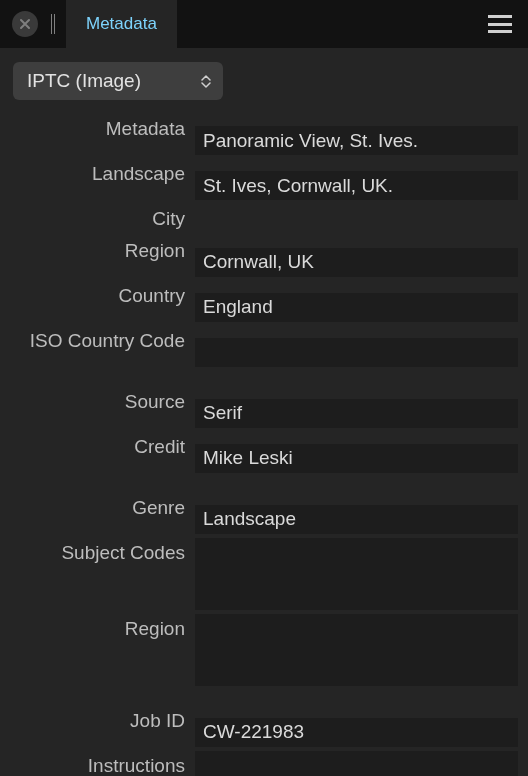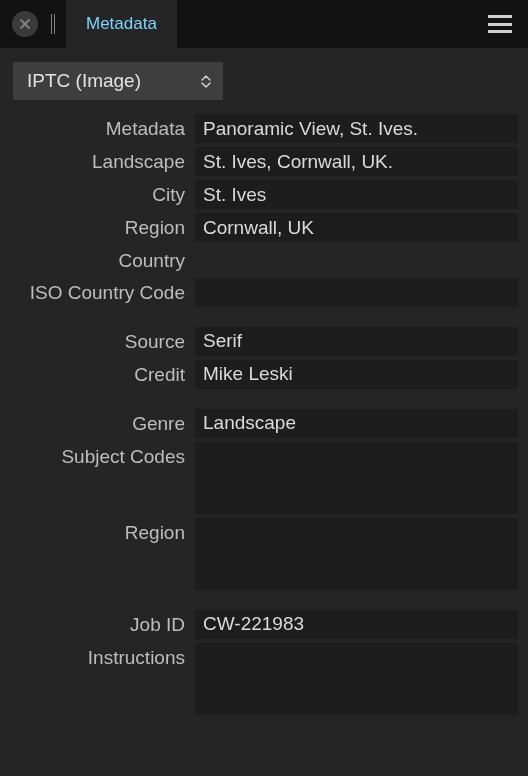--- a/index.html
+++ b/index.html
@@ -74,21 +74,21 @@
       background: #d0d0d0;
     }
     .panel-body {
       padding: 14px 10px 10px 10px;
     }
     .dropdown {
       margin-left: 3px;
       display: inline-flex;
       align-items: center;
       background: #3e3e3e;
-      border-radius: 1px;
+      border-radius: 6px;
       height: 38px;
       padding: 0 12px 0 14px;
       width: 210px;
       justify-content: space-between;
       margin-bottom: 14px;
     }
     .dropdown .label {
       color: #e2e2e2;
       font-size: 19px;
     }
@@ -120,20 +120,21 @@
       flex: 1;
       background: #1d1d1d;
       color: #dadada;
       font-size: 19px;
       border: none;
       padding: 3px 8px;
       height: 29px;
       line-height: 23px;
       font-family: inherit;
       outline: none;
+      margin-top: 12px;
     }
     .field-textarea {
       flex: 1;
       background: #1d1d1d;
       color: #dadada;
       font-size: 19px;
       border: none;
       padding: 3px 8px;
       resize: none;
       font-family: inherit;
@@ -189,28 +190,28 @@
     <div class="row">
       <div class="field-label">Metadata</div>
       <input class="field-input" type="text" value="Panoramic View, St. Ives." style="">
     </div>
     <div class="row">
       <div class="field-label">Landscape</div>
       <input class="field-input" type="text" value="St. Ives, Cornwall, UK." style="">
     </div>
     <div class="row">
       <div class="field-label">City</div>
-      <input class="field-input" type="text" value="St. Ives" style="">
     </div>
     <div class="row">
       <div class="field-label">Region</div>
       <input class="field-input" type="text" value="Cornwall, UK" style="">
     </div>
     <div class="row">
       <div class="field-label">Country</div>
+      <input class="field-input" type="text" value="England" style="">
     </div>
     <div class="row">
       <div class="field-label">ISO Country Code</div>
       <input class="field-input" type="text" value="" style="">
     </div>
 
     <div class="gap"></div>
 
     <div class="row">
       <div class="field-label">Source</div>

